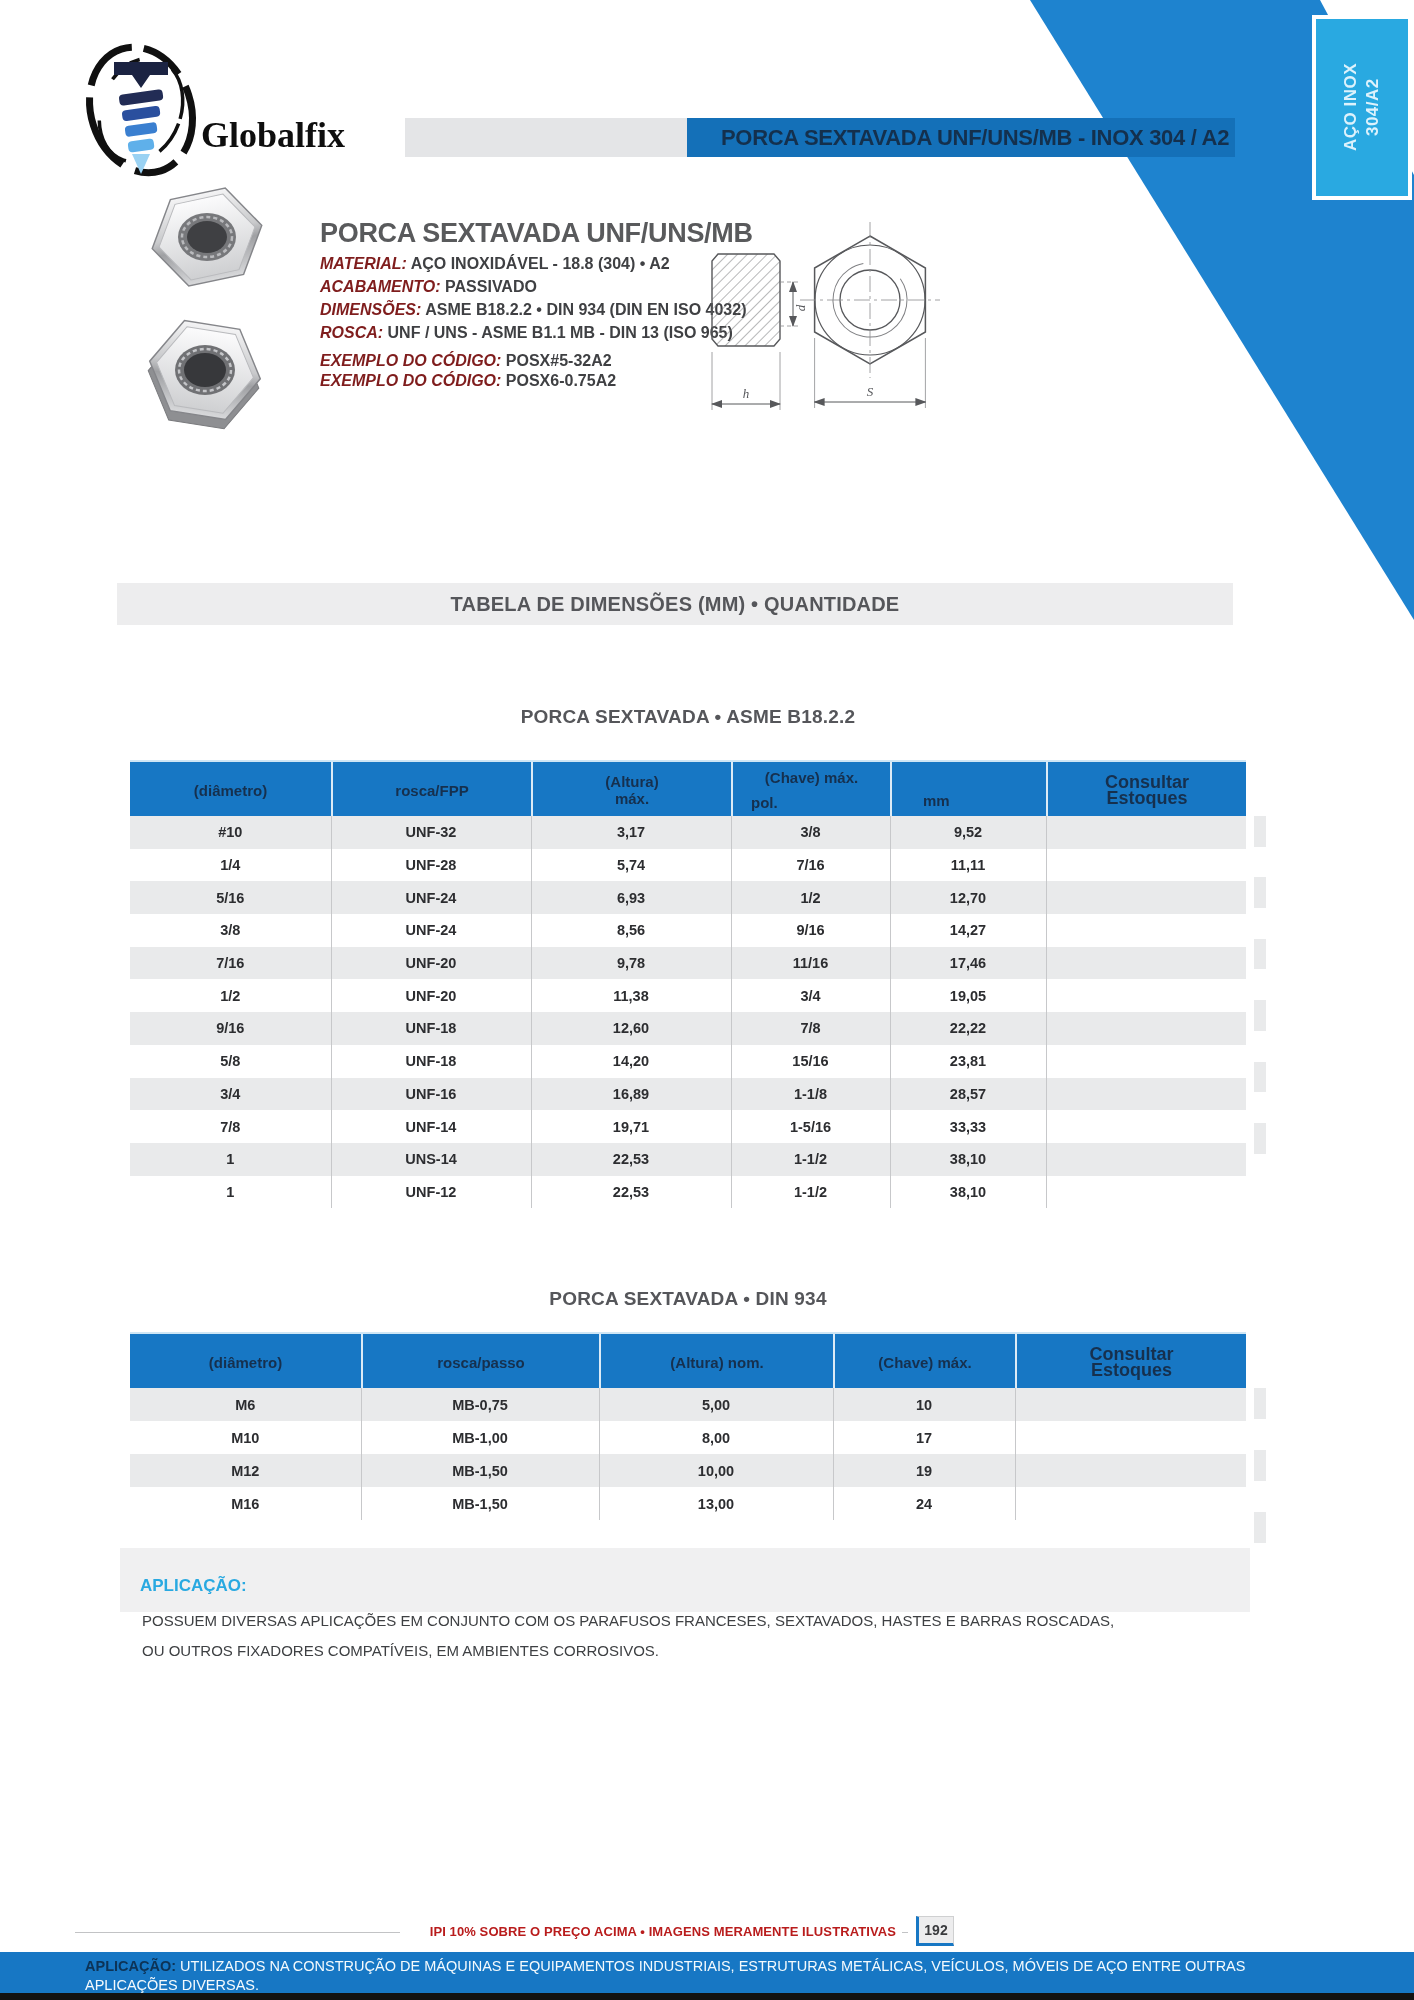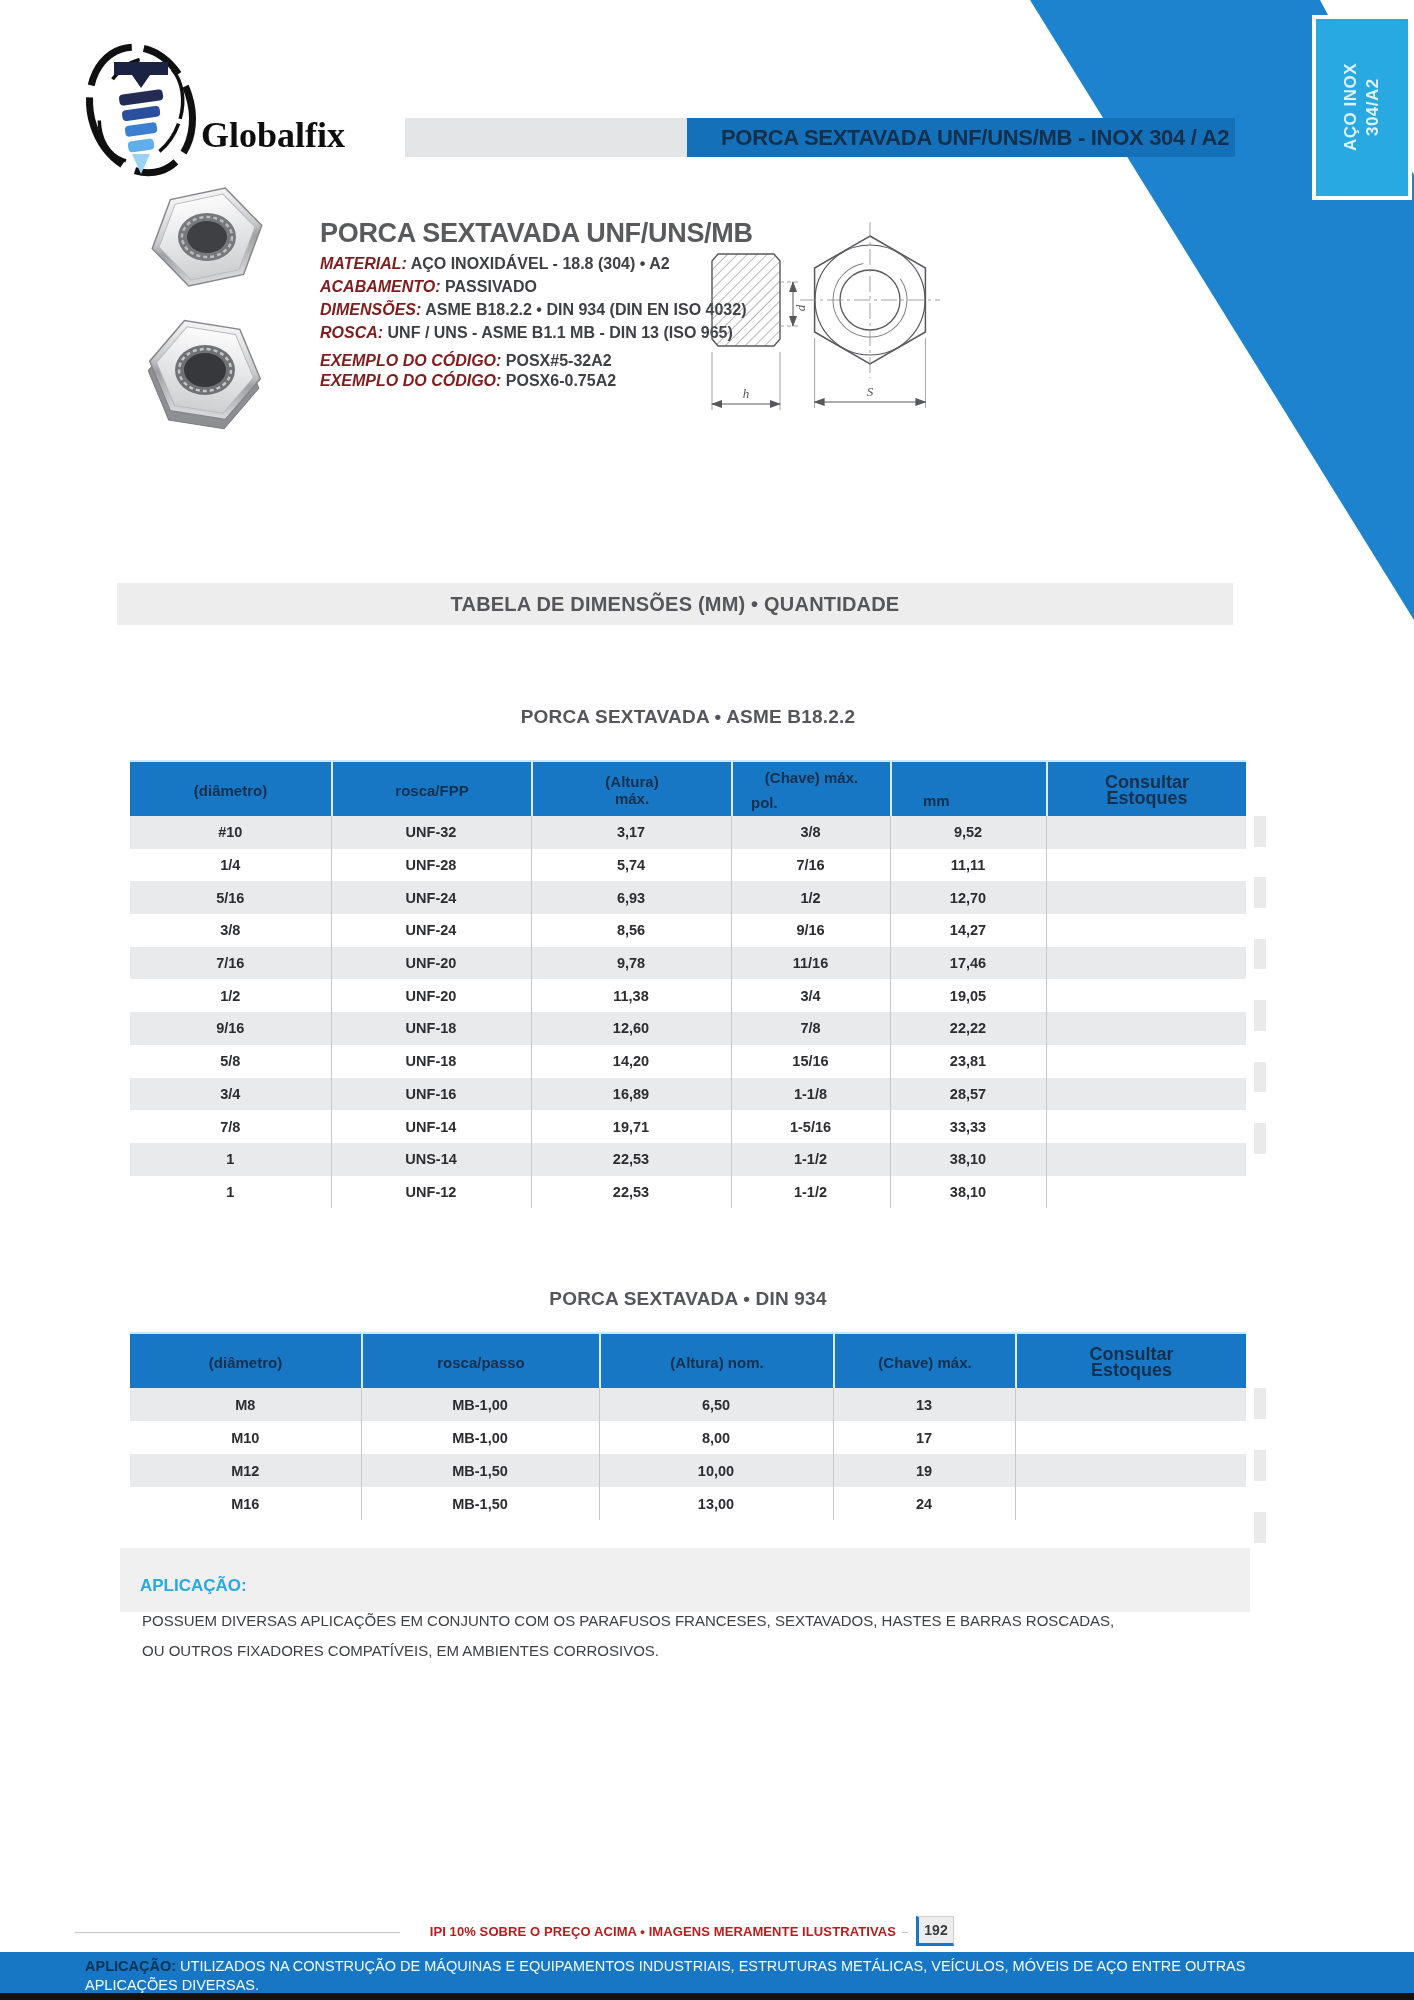--- a/index.html
+++ b/index.html
@@ -341,24 +341,24 @@
   <table class="tbl" id="tbl-din">
     <colgroup>
         <col style="width:231px">
         <col style="width:238px">
         <col style="width:234px">
               <col style="width:182px">
         <col style="width:231px">
       </colgroup>
     <tbody>
         <tr>
-          <td>M8</td>
-          <td>MB-1,00</td>
-          <td>6,50</td>
-          <td>13</td>
+          <td>M6</td>
+          <td>MB-0,75</td>
+          <td>5,00</td>
+          <td>10</td>
           <td></td>
         </tr>
         <tr>
           <td>M10</td>
           <td>MB-1,00</td>
           <td>8,00</td>
           <td>17</td>
           <td></td>
         </tr>
         <tr>

